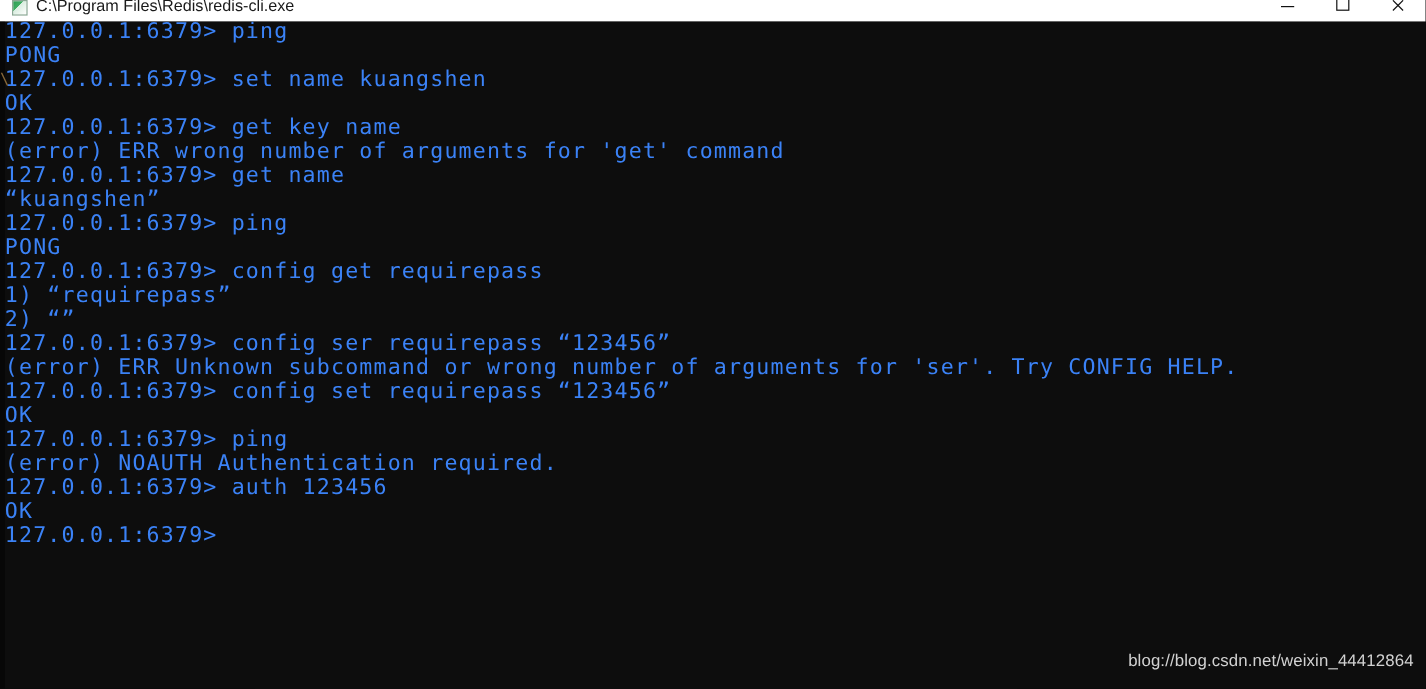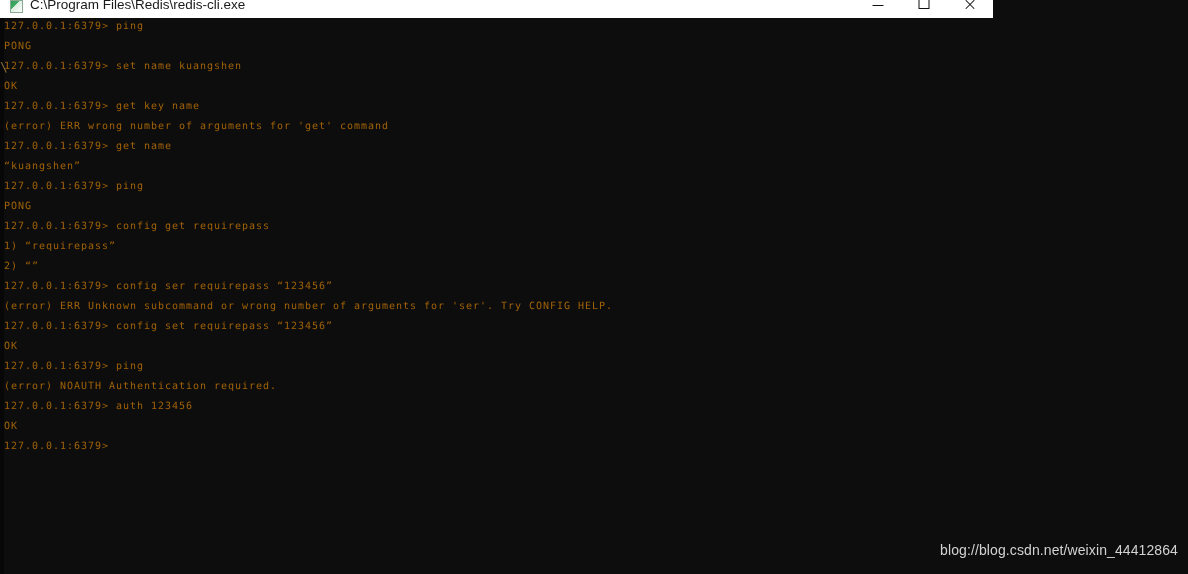--- a/index.html
+++ b/index.html
@@ -21,21 +21,21 @@
     height: 574px;
     background: #0d0d0d;
     overflow: hidden;
   }
 
   
   #titlebar {
     position: absolute;
     left: 0;
     top: 0;
-    width: 993px;
+    width: 1188px;
     height: 18px;
     background: #ffffff;
     overflow: hidden;
     text-align: center;
   }
   #titlebar-left {
     position: absolute;
     left: 10px;
     top: -6px;
     display: flex;
@@ -131,24 +131,24 @@
   }
 
   #terminal-output {
     position: absolute;
     left: 4px;
     top: -1px;
     width: 1180px;
     margin: 0;
     padding: 0;
     font-family: "DejaVu Sans Mono", monospace;
-    font-size: 10px;
+    font-size: 18px;
     line-height: 20px;
     letter-spacing: 0.98px;
-    color: #a16207;
+    color: #3b82f6;
     white-space: pre;
     text-rendering: geometricPrecision;
   }
   #terminal-output .line {
     height: 20px;
     white-space: pre;
   }
 
   
   #caret-artifact {

